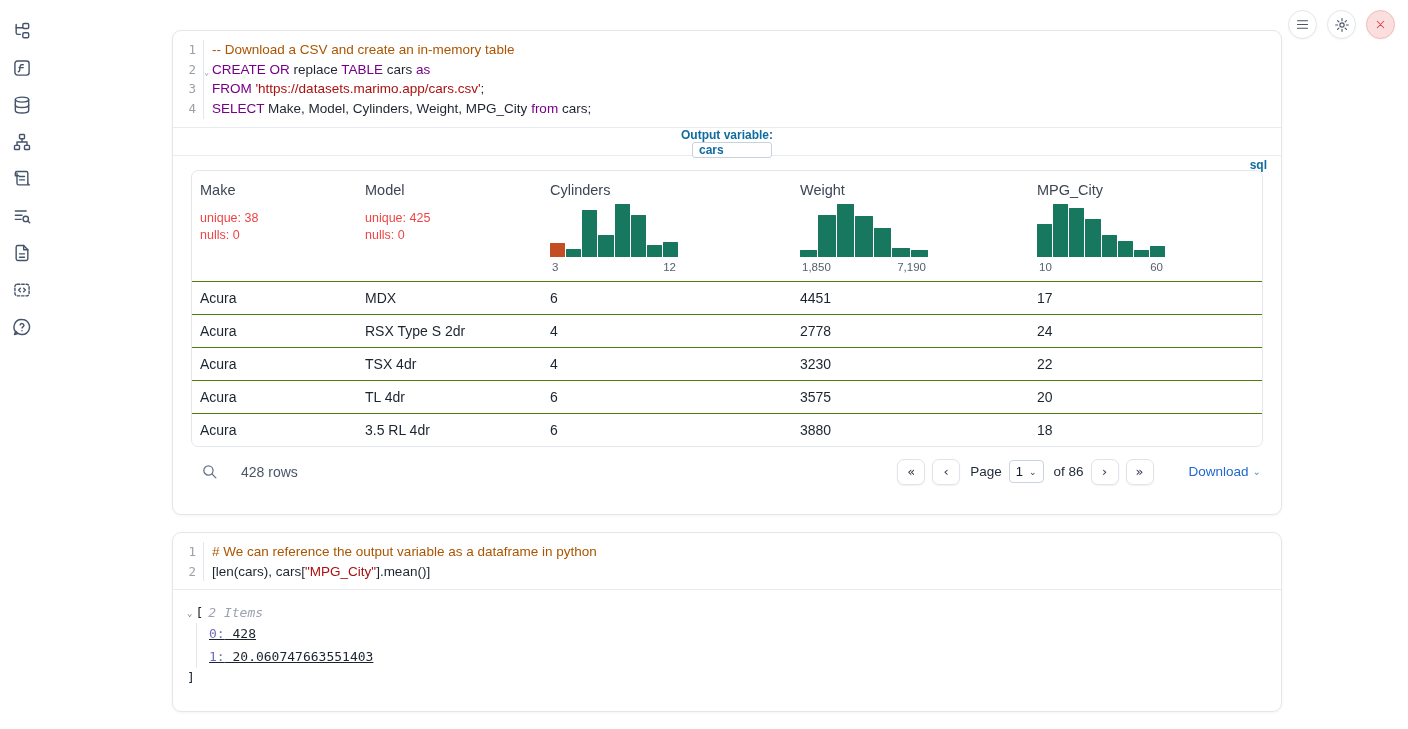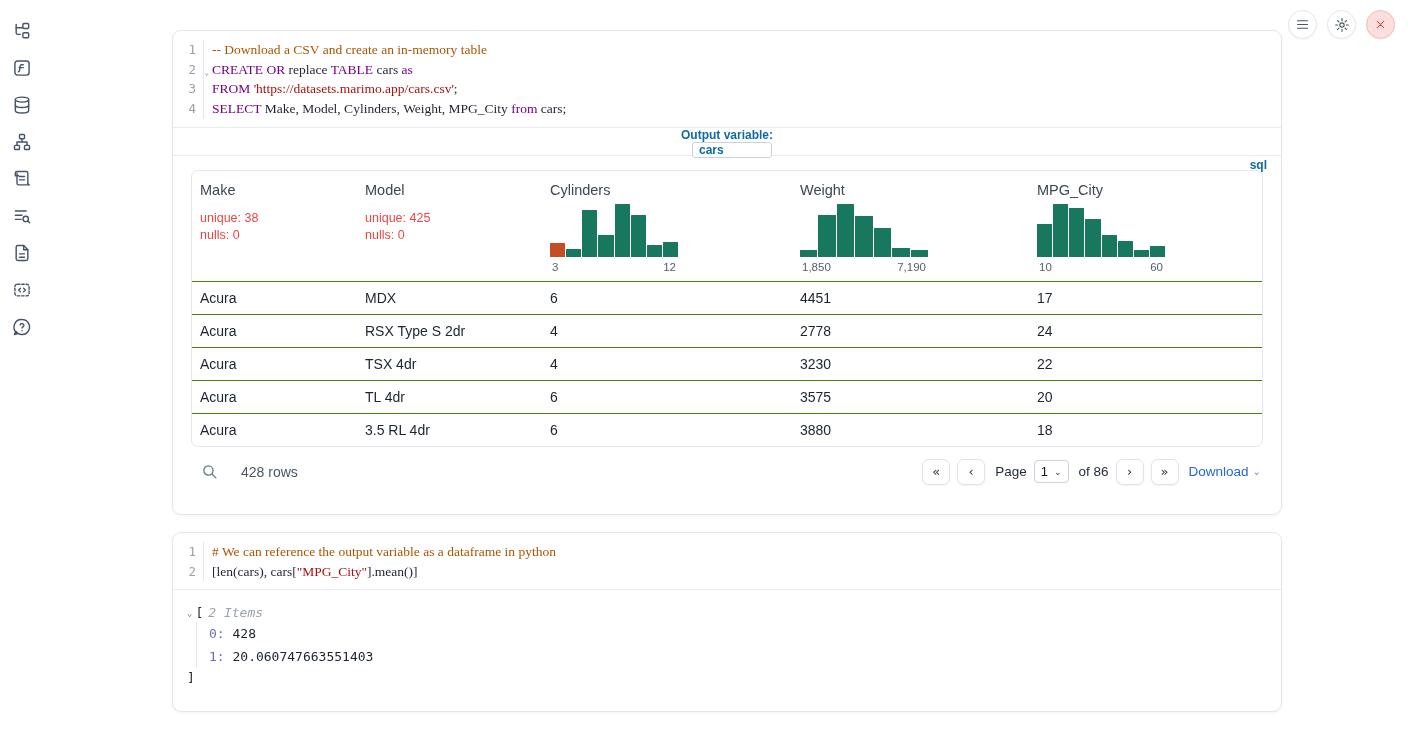--- a/index.html
+++ b/index.html
@@ -24,21 +24,21 @@
 
   
   .cell { position:absolute; left:172px; width:1110px; background:#fff;
           border:1px solid #e3e7ec; border-radius:9px; box-shadow:0 1px 3px rgba(20,30,60,.05); }
   .code-area { padding:9px 0 8px 0; }
   .code-line { display:flex; line-height:19.7px; font-size:13.5px; }
   .ln { width:30px; flex:0 0 30px; text-align:right; padding-right:7px; color:#9aa1ab;
         font-family:"DejaVu Sans Mono", monospace; font-size:12.5px; position:relative; }
   .fold { position:absolute; right:-6px; top:3px; font-size:8px; color:#8b93a0; }
   .gutter-sep { width:1px; background:#e3e7ec; flex:0 0 1px; margin-right:8px; }
-  .code { white-space:pre; font-family:Liberation Serif, serif; color:#1f2430; }
+  .code { white-space:pre; font-family:Liberation Sans, sans-serif; color:#1f2430; }
   .tok-kw  { color:#770088; }
   .tok-str { color:#aa1111; }
   .tok-com { color:#aa5500; }
   .tok-pl  { color:#1f2430; }
   .divider { border-top:1px solid #e8ebef; }
 
   
   .sql-toolbar { display:flex; align-items:center; height:27px; padding:0 14px;flex-direction:column; }
   .outvar-label { font-size:12px; font-weight:bold; color:#0f6c9e; }
   .outvar-input { margin-left:10px; width:80px; height:19px; border:1px solid #c9d2dc; border-radius:3px;
@@ -68,32 +68,32 @@
   .search-icon-wrap { width:18px; height:18px; margin-left:8px; display:flex; align-items:center; cursor:pointer; }
   .rowcount { margin-left:14px; font-size:14px; color:#4a5568; }
   .pager { margin-left:auto; display:flex; align-items:center; gap:7px; }
   .pg-btn { width:28px; height:26px; border:1px solid #e0e4e9; border-radius:7px; background:#fff;
             box-shadow:0 1px 2px rgba(0,0,0,.06); display:flex; align-items:center; justify-content:center;
             font-size:13px; color:#2d3748; cursor:pointer; font-family:"DejaVu Sans", sans-serif; }
   .pg-label { font-size:13.5px; color:#1f2937; margin-left:3px; }
   .pg-select { display:flex; align-items:center; gap:6px; border:1px solid #cbd3dc; border-radius:4px;
                height:23px; padding:0 6px; font-size:13px; color:#111827; cursor:pointer; background:#fff; }
   .pg-select .caret { font-size:9px; color:#374151; }
-  .download { margin-left:3px; display:flex; align-items:center; gap:4px; color:#2268cf;
+  .download { margin-left:28px; display:flex; align-items:center; gap:4px; color:#2268cf;
               font-size:13.5px; cursor:pointer; }
   .download .caret { font-size:10px; color:#5b8bd6; }
 
   
   .tree { padding:13px 18px 14px 14px; font-family:"DejaVu Sans Mono", monospace; font-size:13px;
           color:#1c2430; }
   .tree-head { display:flex; align-items:center; line-height:20px; }
   .tree-chevron { font-size:9px; color:#6b7280; margin-right:3px; cursor:pointer; }
   .tree-items-label { color:#9ca3af; font-style:italic; margin-left:5px; }
   .tree-body { border-left:1px solid #e5e7eb; margin-left:9px; padding-left:12px; }
-  .tree-entry { line-height:22.5px; }
+  .tree-entry { line-height:22.5px;text-decoration:underline; }
   .tree-key { color:#6c6cbe; }
   .tree-val { color:#1c2430; }
   .tree-close { line-height:19px; }
 </style>
 </head>
 <body>
 
 <div class="sidebar">
   <div class="side-btn">
     <svg width="20" height="20" viewBox="0 0 24 24">

